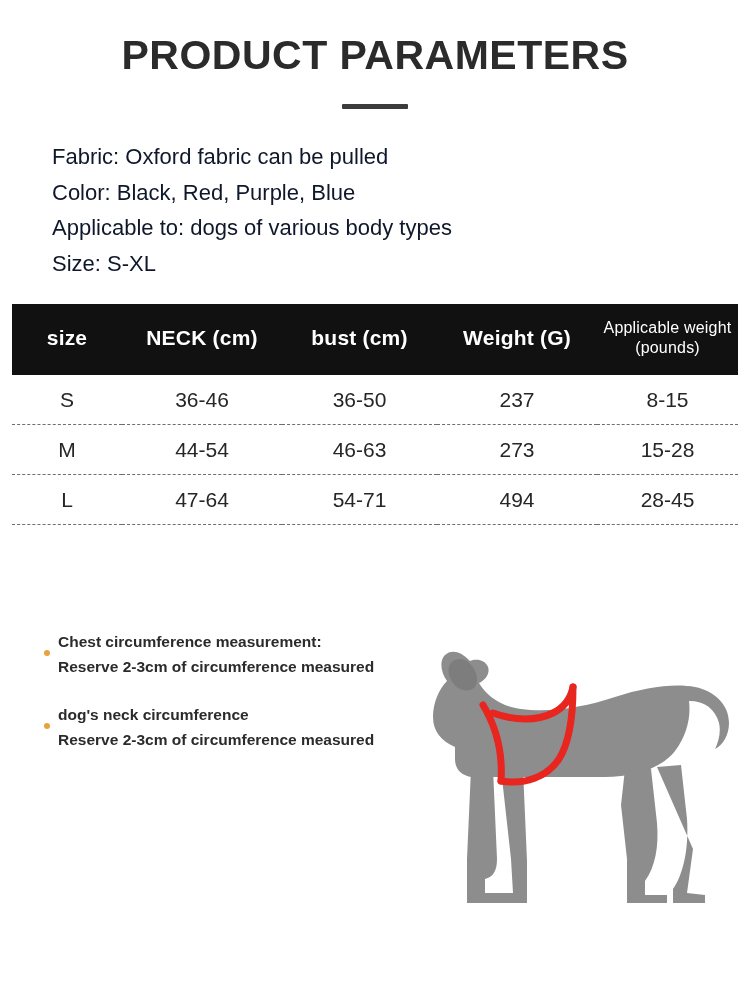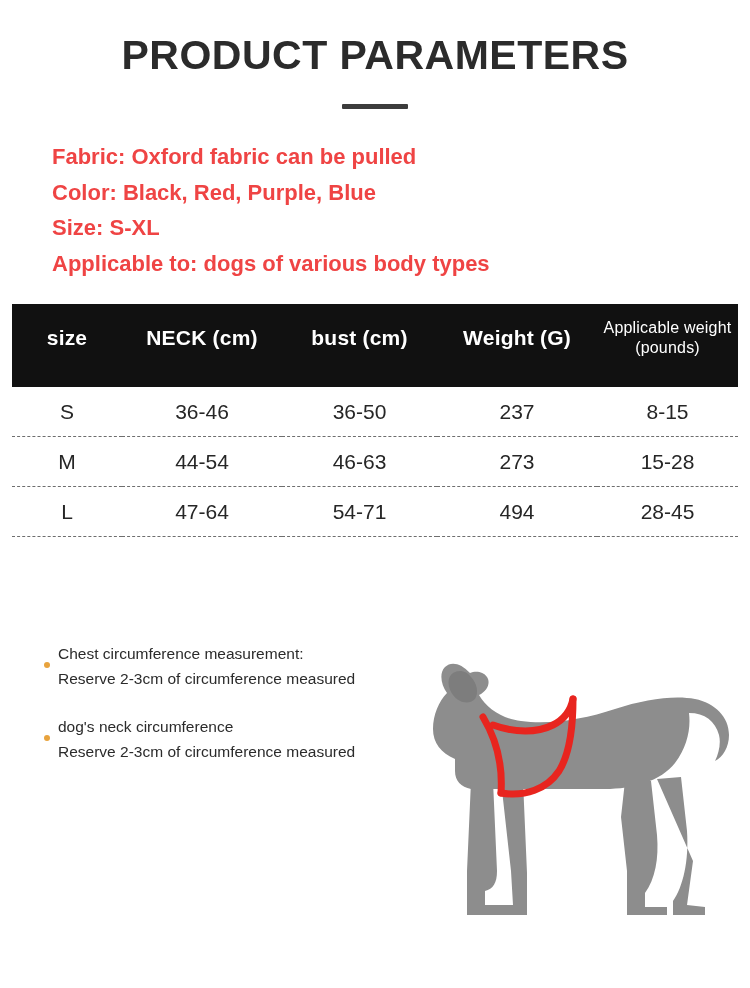--- a/index.html
+++ b/index.html
@@ -37,42 +37,42 @@
     height: 5px;
     background: #3c3c3c;
     margin: 26px auto 0 auto;
     border-radius: 1px;
   }
 
   
   .specs {
     margin: 30px 0 0 52px;
     font-size: 22px;
-    font-weight: bold;
-    color: #ef4444;
+    font-weight: normal;
+    color: #0f172a;
     line-height: 1.62;
   }
 
   
   .table-wrap {
     margin: 22px 12px 0 12px;
   }
   table.params {
     width: 726px;
     border-collapse: collapse;
     table-layout: fixed;
   }
   table.params thead tr {
     background: #111111;
     color: #ffffff;
   }
   table.params thead th {
     font-size: 21px;
     font-weight: bold;
-    padding: 14px 0 28px 0;
+    padding: 14px 0 16px 0;
     text-align: center;
     vertical-align: middle;
     letter-spacing: 0.2px;
   }
   table.params thead th.small {
     font-size: 16px;
     font-weight: normal;
     line-height: 1.3;
   }
   table.params tbody td {
@@ -89,20 +89,21 @@
   col.c1 { width: 160px; }
   col.c2 { width: 155px; }
   col.c3 { width: 160px; }
   col.c4 { width: 141px; }
 
   
   .measure {
     position: relative;
     margin-top: 92px;
     height: 300px;
+    font-weight: bold;
   }
   .notes {
     position: absolute;
     left: 44px;
     top: 12px;
     width: 370px;
     font-size: 15.5px;
     color: #2b2b2b;
     line-height: 1.63;
   }
@@ -133,22 +134,22 @@
 <body>
 
 <div class="page">
 
   <div class="title">PRODUCT PARAMETERS</div>
   <div class="title-rule"></div>
 
   <div class="specs">
     <div>Fabric: Oxford fabric can be pulled</div>
     <div>Color: Black, Red, Purple, Blue</div>
+    <div>Applicable to: dogs of various body types</div>
     <div>Size: S-XL</div>
-    <div>Applicable to: dogs of various body types</div>
   </div>
 
   <div class="table-wrap">
     <table class="params">
       <colgroup>
         <col class="c0">
           <col class="c1">
           <col class="c2">
           <col class="c3">
           <col class="c4">

